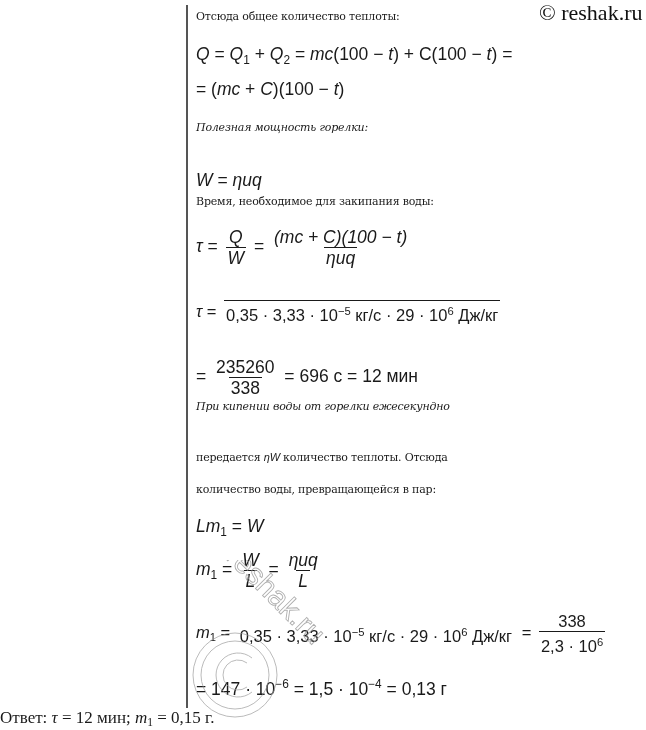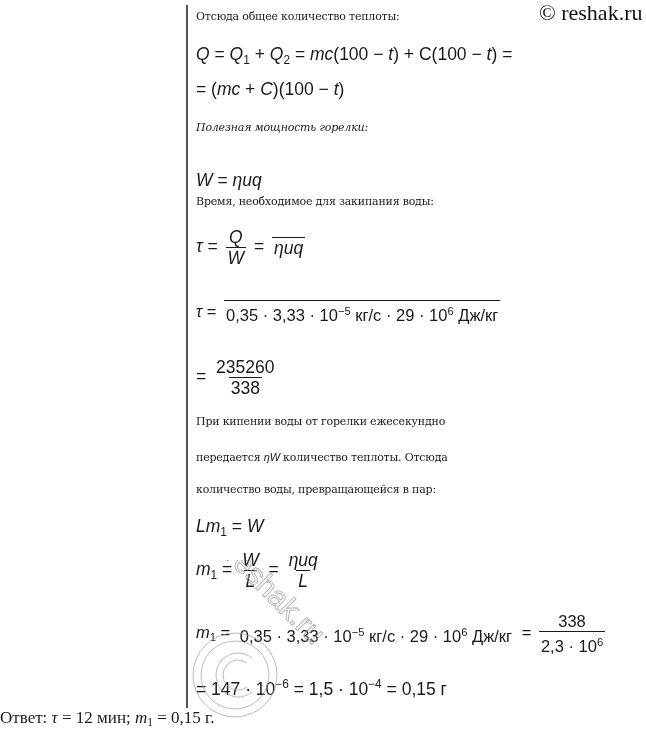--- a/index.html
+++ b/index.html
@@ -65,38 +65,39 @@
   <span class="i">W</span><span> =  </span><span class="i">ηuq</span>
 </div>
 
 <div class="line text" style="top:191px;">Время, необходимое для закипания воды:</div>
 
 <div class="line m" style="top:224px; line-height:44px;">
   <span class="i">τ</span><span> = </span><span class="frac">
       <span class="num i">Q</span>
       <span class="den i">W</span>
     </span><span> = </span><span class="frac">
+      <span class="num i">(mc + C)(100 − t)</span>
       <span class="den i">ηuq</span>
     </span>
 </div>
 
 <div class="line m" style="top:289px; line-height:44px; font-size:16.5px;">
   <span class="i">τ</span><span> = </span><span class="frac">
       <span class="den"><span>0,35 · 3,33 · 10</span><sup>−5</sup><span> кг/с · 29 · 10</span><sup>6</sup><span> Дж/кг</span></span>
     </span>
 </div>
 
 <div class="line m" style="top:354px; line-height:44px;">
   <span>= </span><span class="frac">
       <span class="num">235260</span>
       <span class="den">338</span>
-    </span>
+    </span><span> = 696 с = 12 мин</span>
 </div>
 
-<div class="line text" style="top:411px;">При кипении воды от горелки ежесекундно</div>
+<div class="line text" style="top:396px;font-style:italic;">При кипении воды от горелки ежесекундно</div>
 
 <div class="line text" style="top:446px;">
   <span>передается </span><span class="m i">ηW</span><span>  количество теплоты. Отсюда</span>
 </div>
 
 <div class="line text" style="top:479px;">количество воды, превращающейся в пар:</div>
 
 <div class="line m" style="top:515px;">
   <span class="i">Lm</span><sub>1</sub><span> = </span><span class="i">W</span>
 </div>
@@ -114,21 +115,21 @@
 <div class="line m" style="top:610px; line-height:44px; font-size:16.5px;">
   <span class="i">m</span><sub>1</sub><span> = </span><span class="frac">
       <span class="num"><span>0,35 · 3,33 · 10</span><sup>−5</sup><span> кг/с · 29 · 10</span><sup>6</sup><span> Дж/кг</span></span>
     </span><span> = </span><span class="frac">
       <span class="num">338</span>
       <span class="den"><span>2,3 · 10</span><sup>6</sup></span>
     </span>
 </div>
 
 <div class="line m" style="top:673px;">
-  <span>= 147 · 10</span><sup>−6</sup><span> = 1,5 · 10</span><sup>−4</sup><span> = 0,15 г</span>
+  <span>= 147 · 10</span><sup>−6</sup><span> = 1,5 · 10</span><sup>−4</sup><span> = 0,13 г</span>
 </div>
 
 <div class="answer">
   <span>Ответ: </span><span class="i">τ</span><span> = 12 мин;  </span><span class="i">m</span><sub>1</sub><span> = 0,15 г.</span>
 </div>
 
 <svg class="watermark" viewBox="0 0 170 170">
   <g fill="none" stroke="#9a9a9a" stroke-width="0.9" opacity="0.75">
     <circle cx="45" cy="115" r="42"></circle>
     <circle cx="45" cy="115" r="34"></circle>

